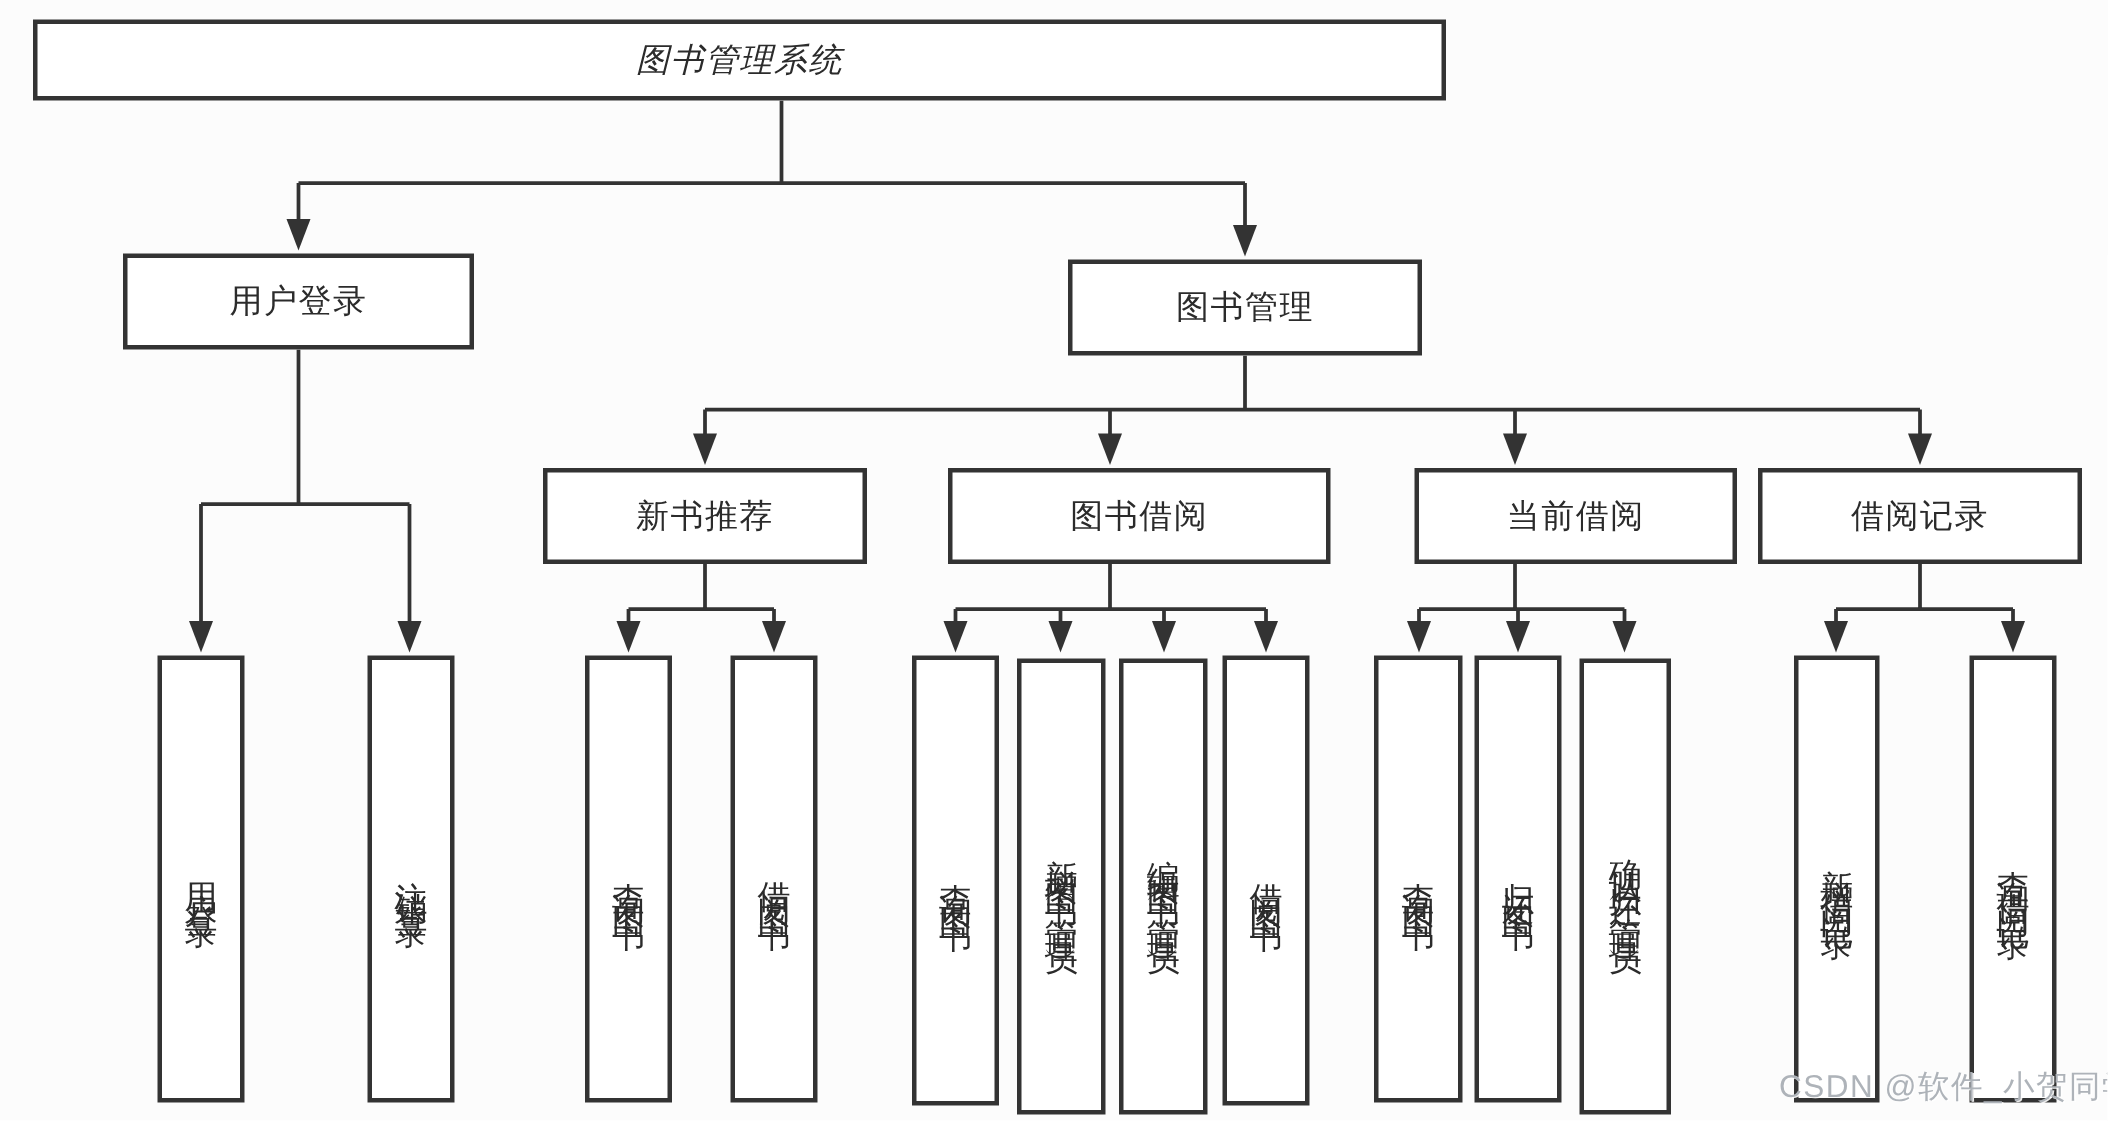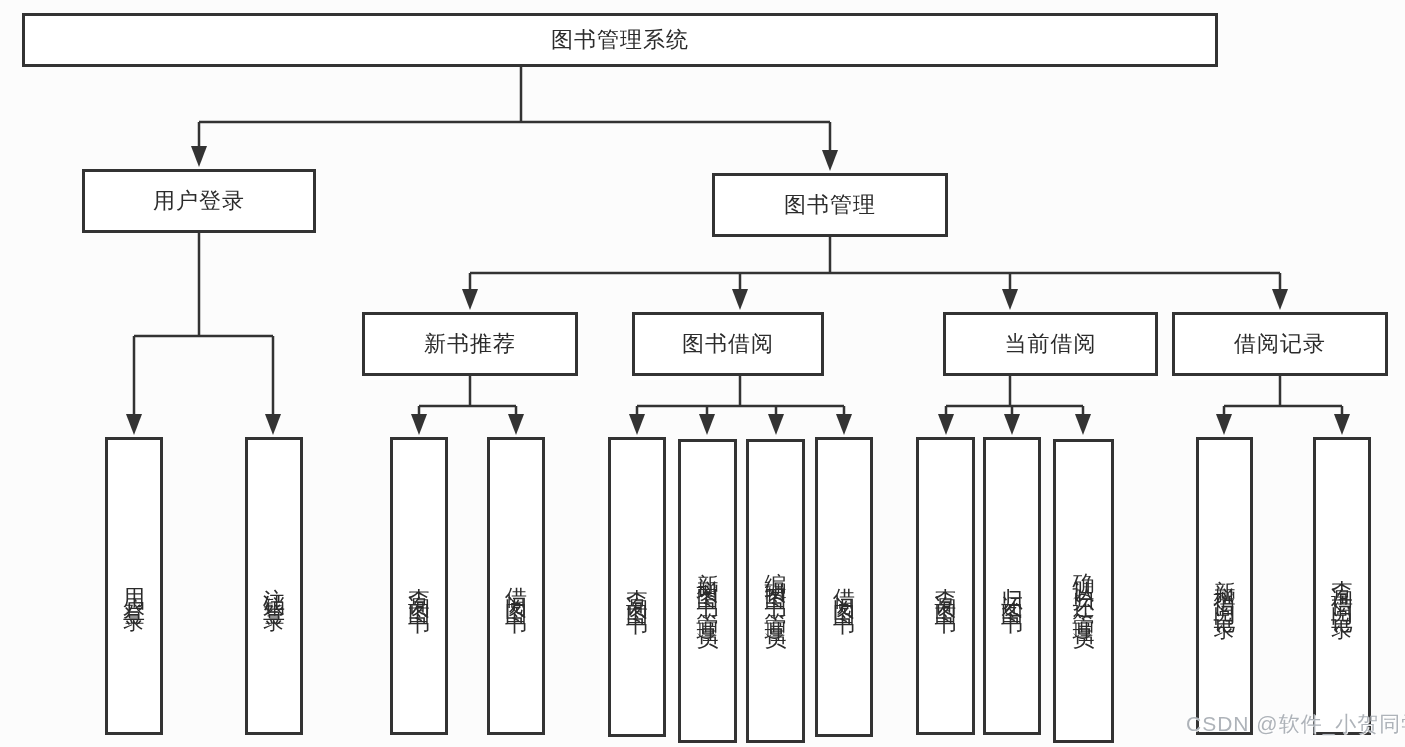--- a/index.html
+++ b/index.html
@@ -90,27 +90,27 @@
       <use href="#ah" x="776" y="435"></use>
       <use href="#ah" x="844" y="435"></use>
       <use href="#ah" x="946" y="435"></use>
       <use href="#ah" x="1012" y="435"></use>
       <use href="#ah" x="1083" y="435"></use>
       <use href="#ah" x="1224" y="435"></use>
       <use href="#ah" x="1342" y="435"></use>
     </g>
   </svg>
 
-  <div class="node" style="left:22px; top:13px; width:1196px; height:54px;">图书管理系统</div>
+  <div class="node" style="left:22px; top:13px; width:942px; height:54px;font-style:italic;">图书管理系统</div>
 
   <div class="node" style="left:82px; top:169px; width:234px; height:64px;">用户登录</div>
   <div class="node" style="left:712px; top:173px; width:236px; height:64px;">图书管理</div>
 
   <div class="node" style="left:362px; top:312px; width:216px; height:64px;">新书推荐</div>
-  <div class="node" style="left:632px; top:312px; width:192px; height:64px;">图书借阅</div>
+  <div class="node" style="left:632px; top:312px; width:255px; height:64px;">图书借阅</div>
   <div class="node" style="left:903px; top:312px; width:215px; height:64px;margin-left:40px;">当前借阅</div>
   <div class="node" style="left:1172px; top:312px; width:216px; height:64px;">借阅记录</div>
 
   <div class="node vnode" style="left:105px; top:437px; width:58px; height:298px;">用户登录</div>
   <div class="node vnode" style="left:245px; top:437px; width:58px; height:298px;">注销登录</div>
 
   <div class="node vnode" style="left:390px; top:437px; width:58px; height:298px;">查询图书</div>
   <div class="node vnode" style="left:487px; top:437px; width:58px; height:298px;">借阅图书</div>
 
   <div class="node vnode" style="left:608px; top:437px; width:58px; height:300px;">查询图书</div>

